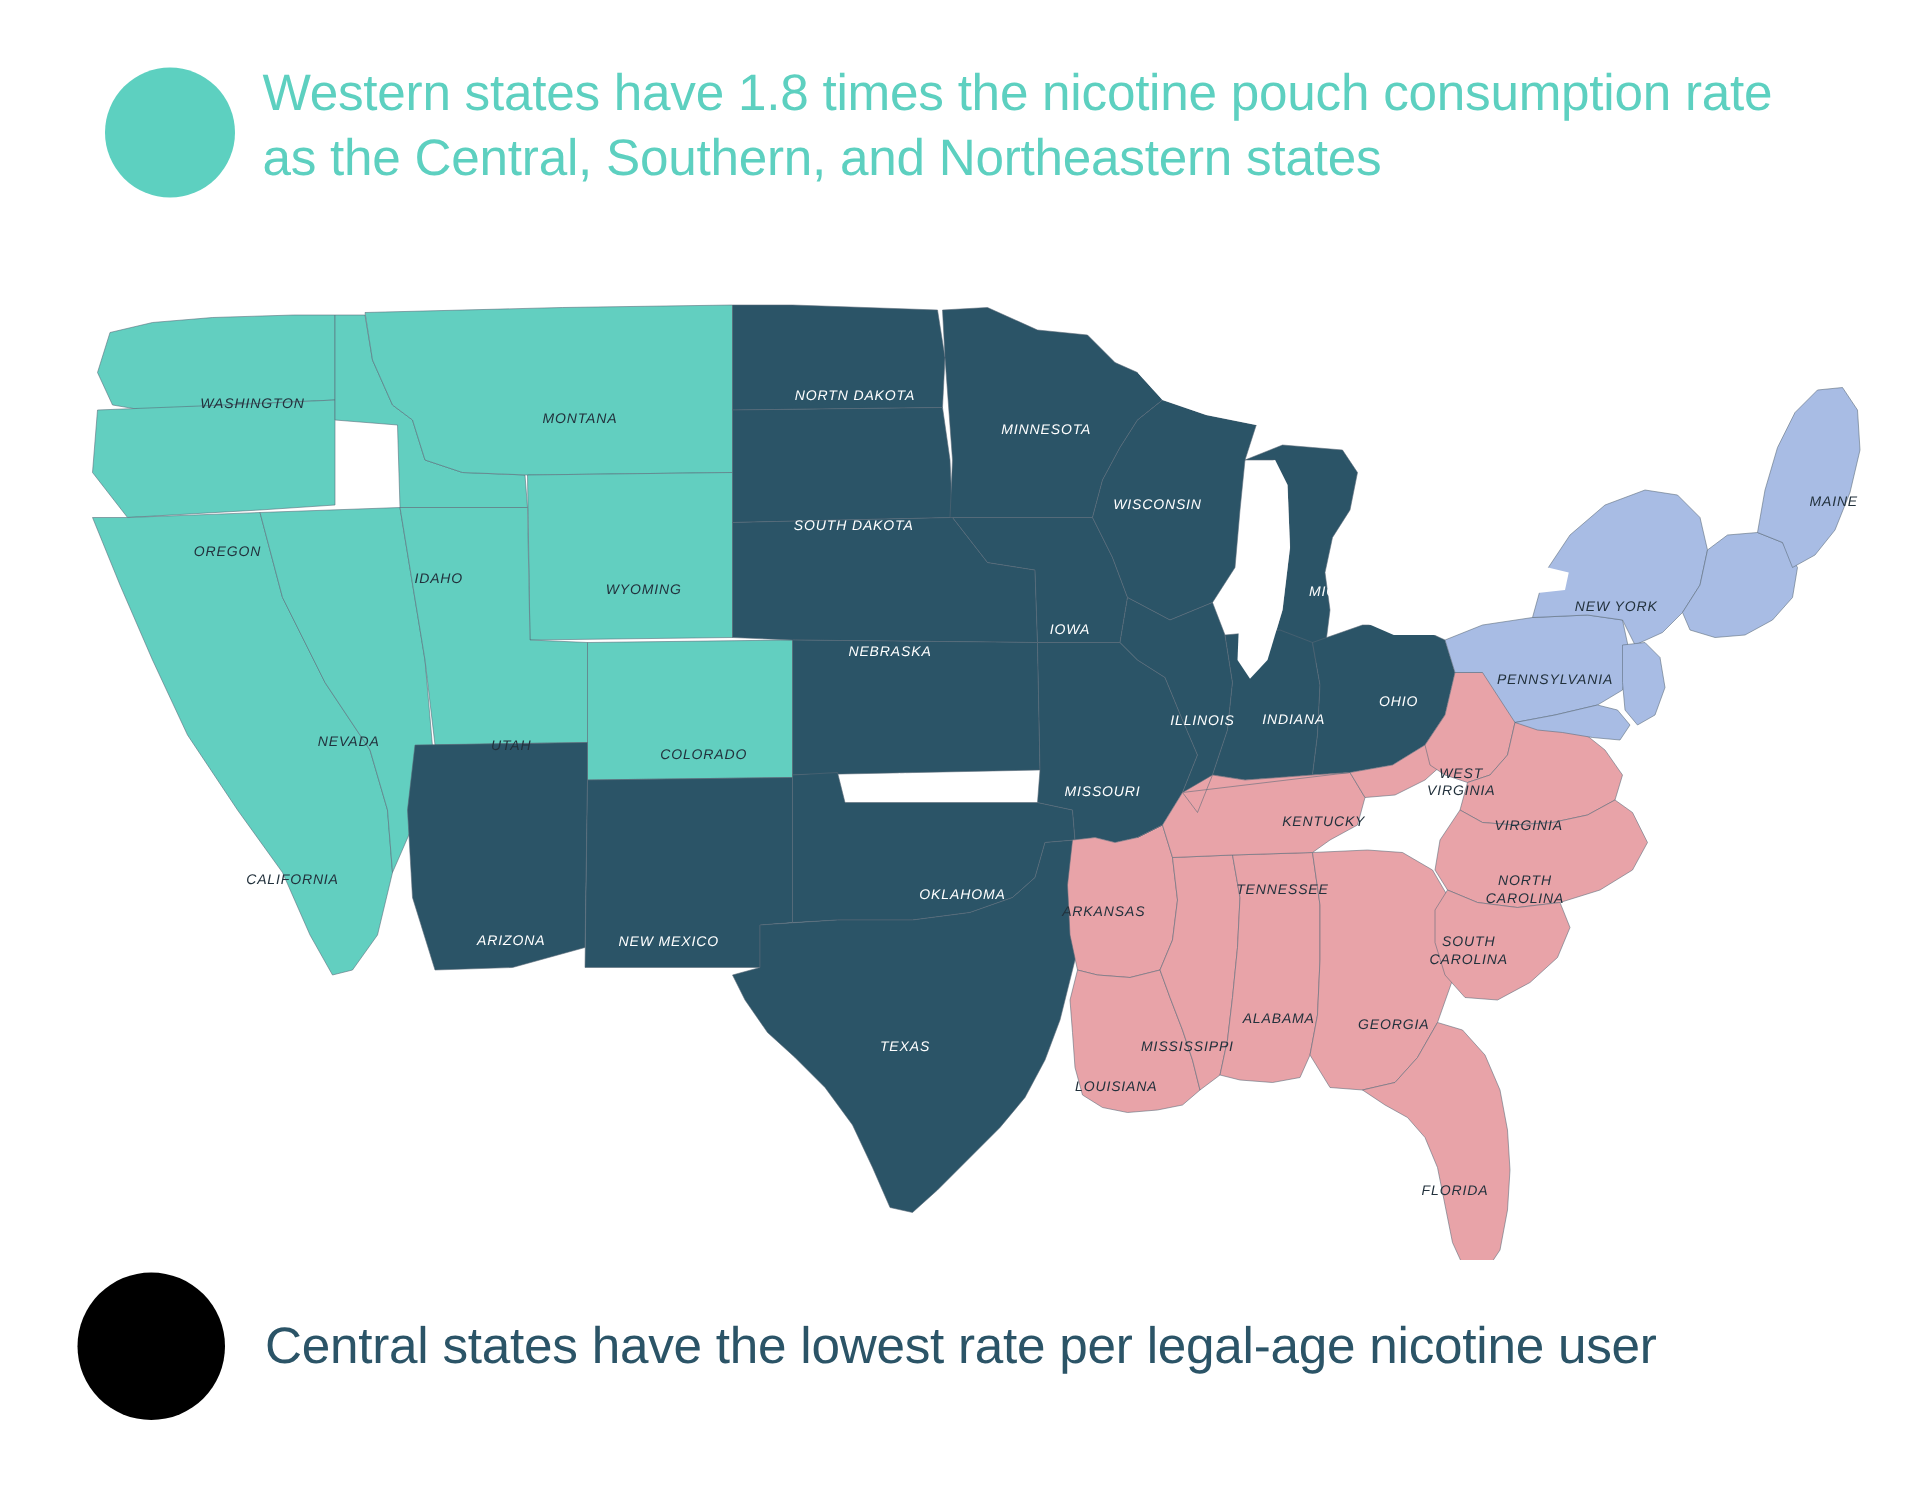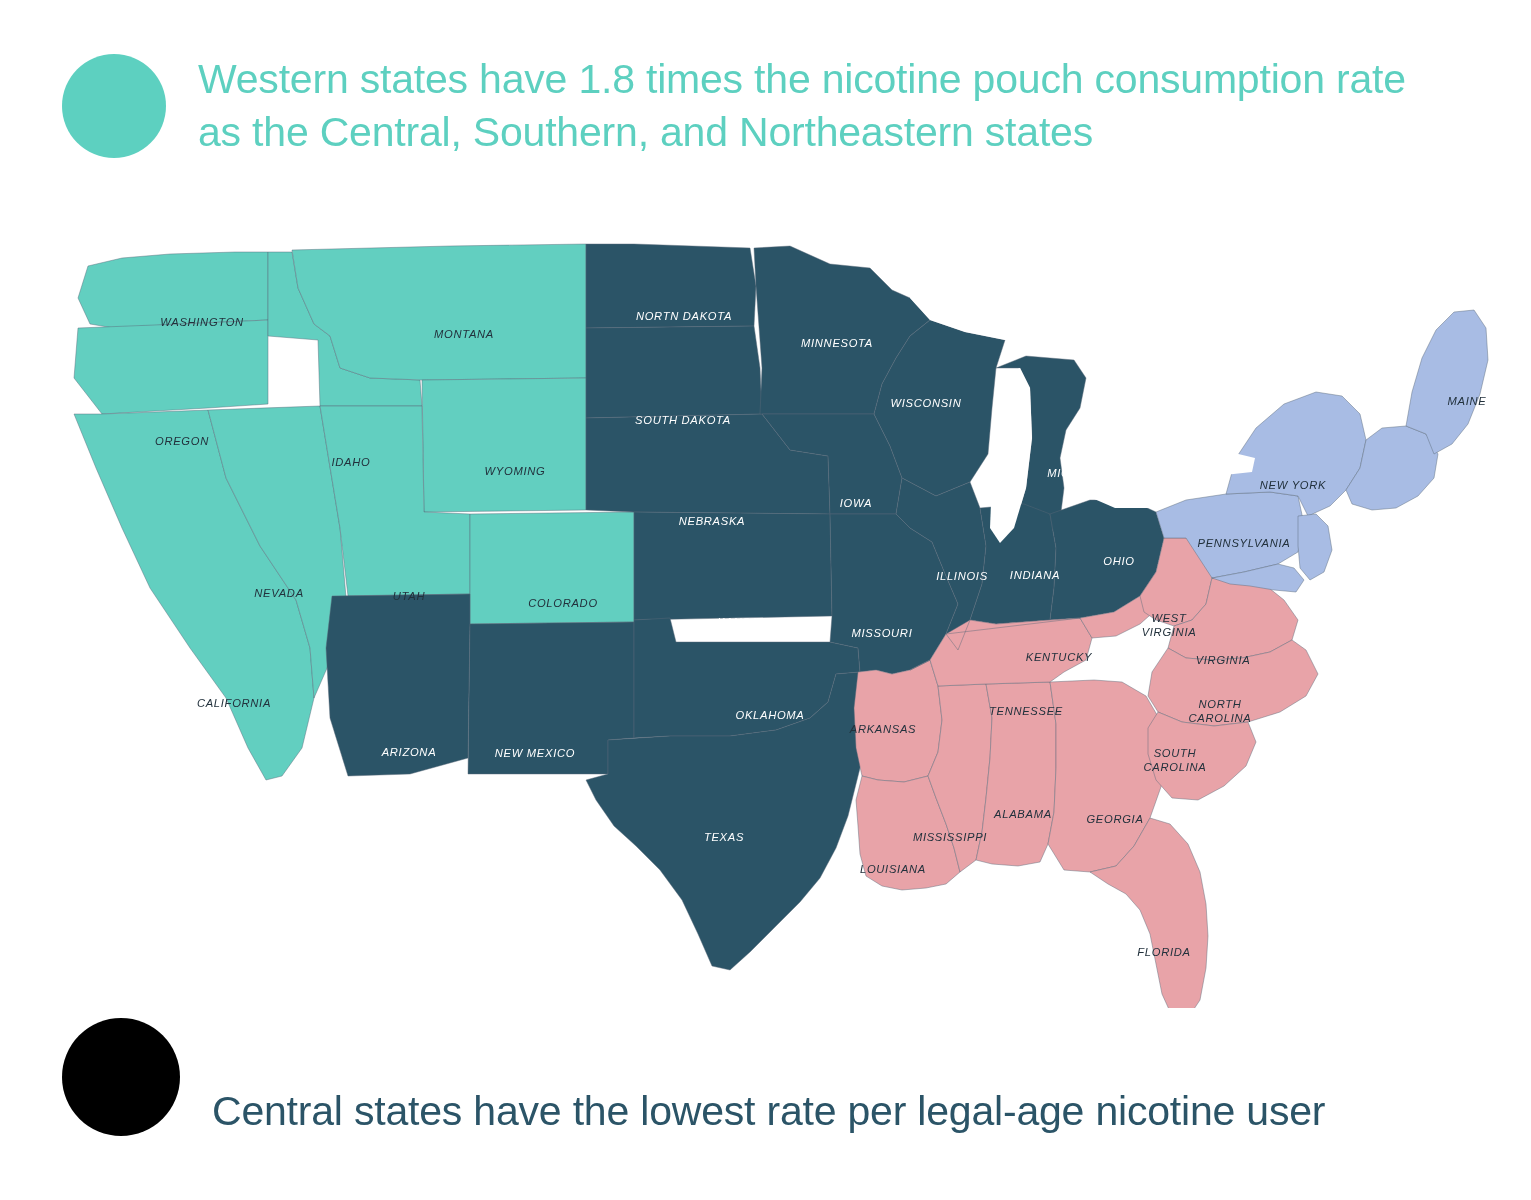--- a/index.html
+++ b/index.html
@@ -1,29 +1,29 @@
 <!DOCTYPE html>
 <html><head>
 <meta charset="utf-8">
 <style>
   html,body{margin:0;padding:0;background:#ffffff;}
   body{width:1531px;height:1200px;position:relative;overflow:hidden;
        font-family:"Liberation Sans","DejaVu Sans",sans-serif;}
 
   
-  #top-callout{position:absolute;left:62px;top:48px;width:1400px;
-               display:flex;align-items:flex-end;gap:32px;}
+  #top-callout{position:absolute;left:84px;top:48px;width:1400px;
+               display:flex;align-items:flex-start;gap:22px;}
   .bullet-dot{flex:0 0 auto;border-radius:50%;}
   #top-dot{width:104px;height:104px;background:#5dd0c0;margin-top:6px;}
   #top-headline{font-size:41px;line-height:1.28;font-weight:300;
                 letter-spacing:-0.2px;color:#5dd0c0;max-width:1250px;}
 
   
   #bottom-callout{position:absolute;left:62px;top:1018px;width:1420px;
-                  display:flex;align-items:flex-end;gap:32px;}
+                  display:flex;align-items:center;gap:32px;}
   #bottom-dot{width:118px;height:118px;background:#000000;}
   #bottom-headline{font-size:41px;line-height:1.2;font-weight:300;
                    letter-spacing:-0.2px;color:#2b5467;}
 
   
   #map-wrap{position:absolute;left:30px;top:228px;width:1470px;height:780px;font-style:italic;}
   #us-map{width:100%;height:100%;display:block;}
   .state-shape{stroke:#5a6a78;stroke-width:.45;vector-effect:non-scaling-stroke;}
   .lake{fill:#ffffff;stroke:none;}
   .lbl{font-family:"Liberation Sans","DejaVu Sans",sans-serif;

